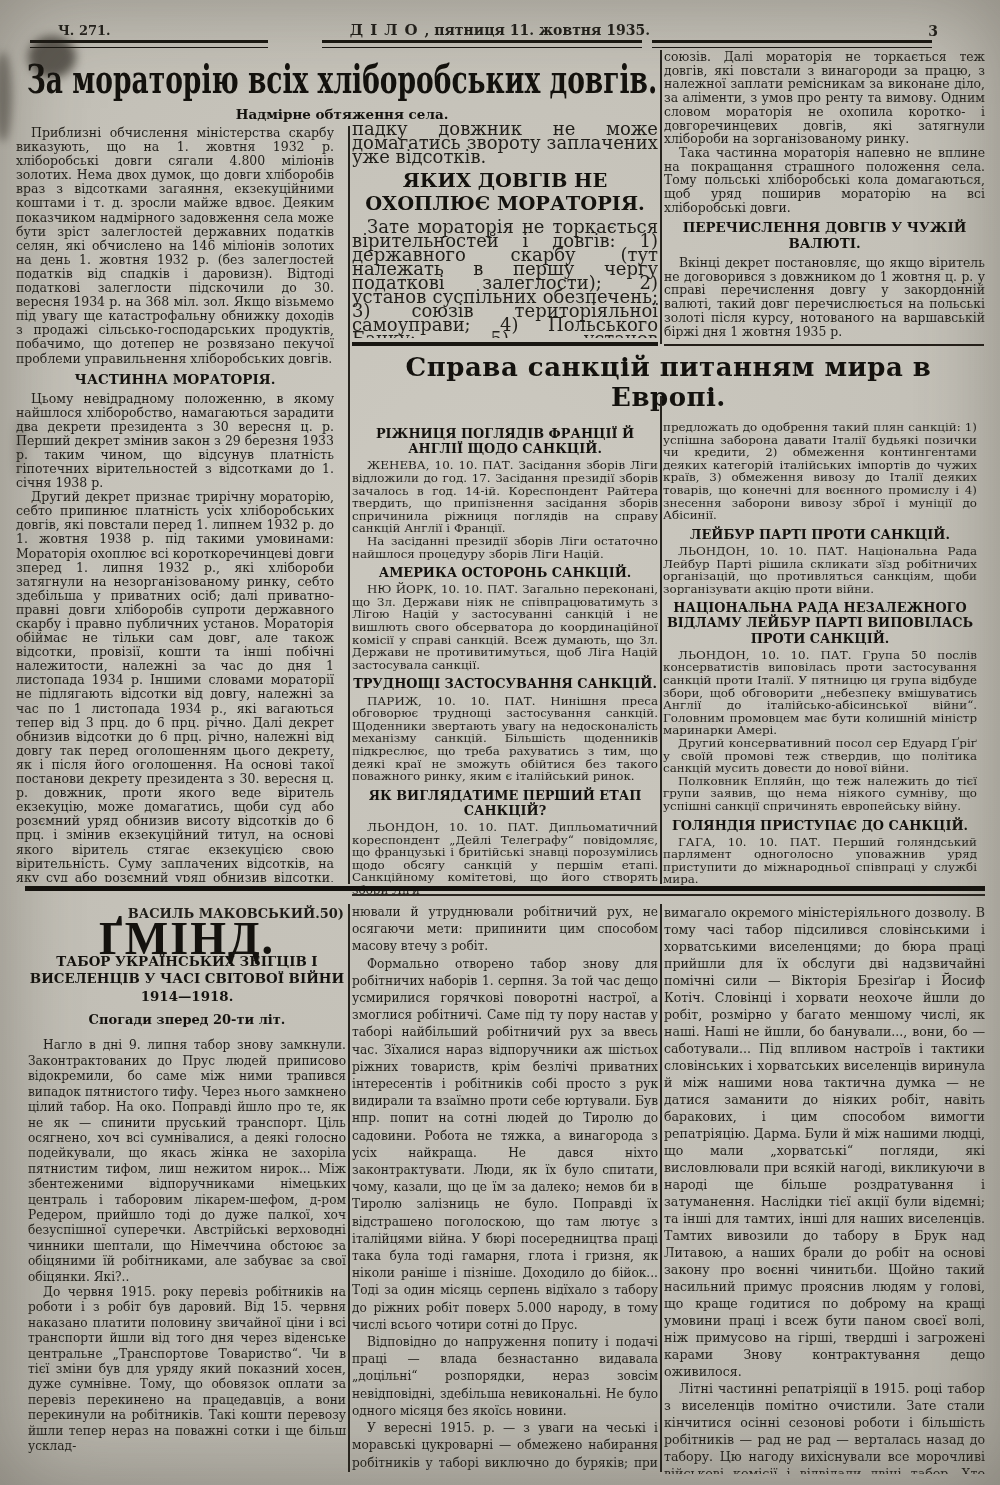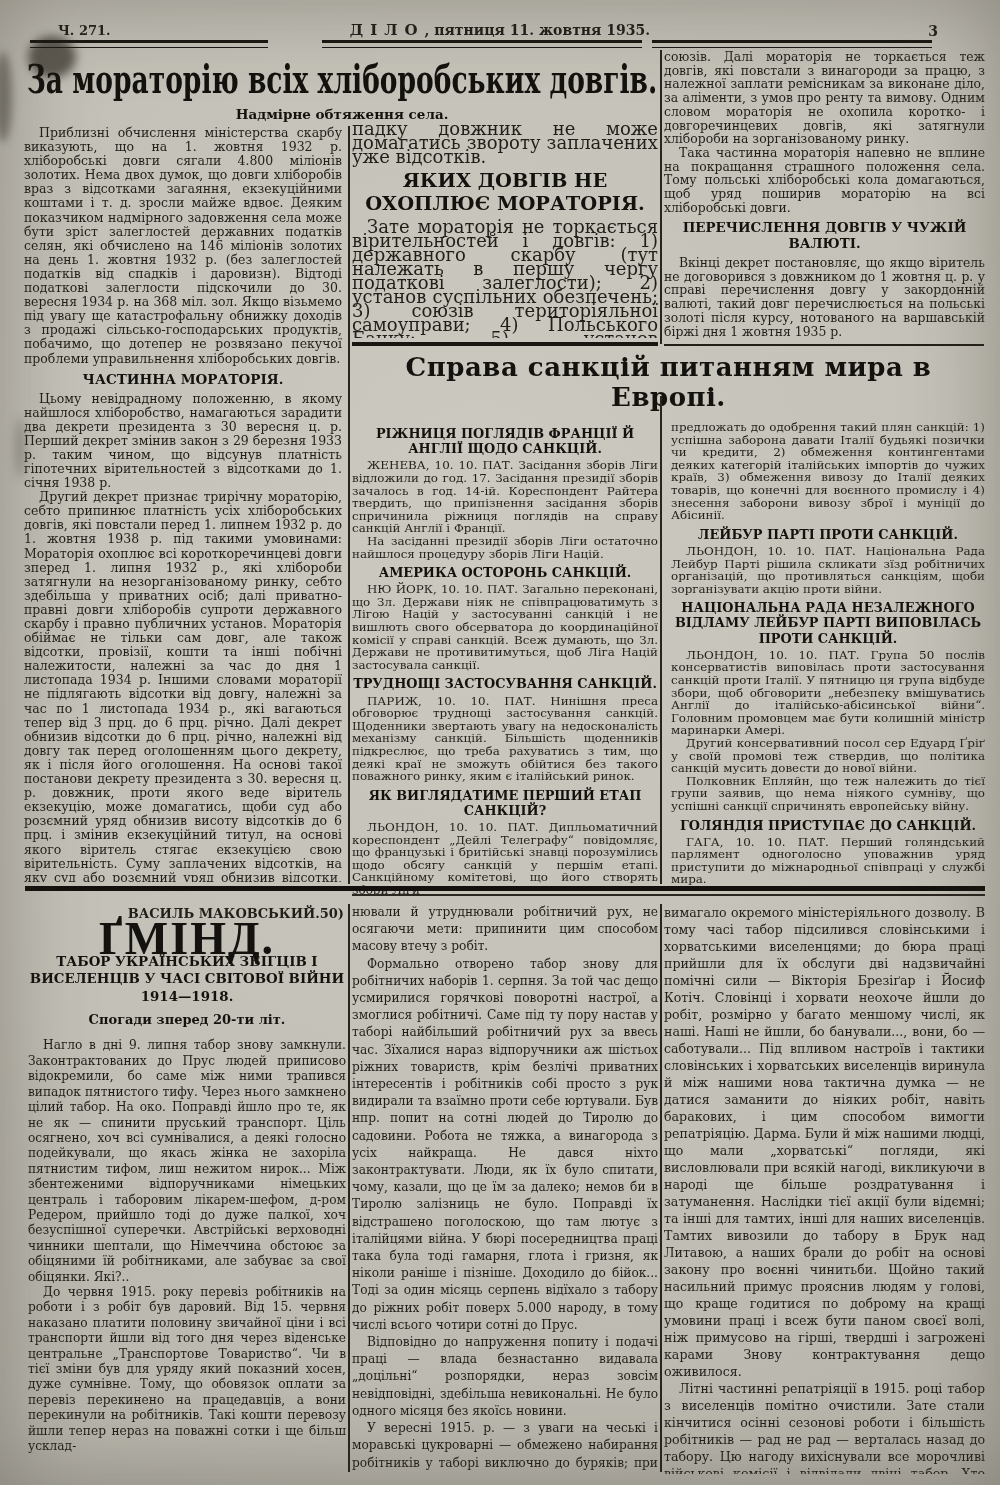--- a/index.html
+++ b/index.html
@@ -30,30 +30,30 @@
     transform:translateX(-50%) scale(0.78,1.15);transform-origin:center top;}
   .main-subhead{position:absolute;left:342px;top:106px;transform:translateX(-50%);
     font-size:13.5px;font-weight:bold;color:#14120e;white-space:nowrap;}
   
   .col{position:absolute;overflow:hidden;text-align:justify;}
   .blk{margin:0;text-align:justify;}
   .blk.p{text-indent:15px;}
   .blk.cont{text-indent:0;}
   .blk.head{text-align:center;font-weight:bold;font-size:1.08em;line-height:1.18;
     margin:6px 0 4px;text-indent:0;color:#14120e;}
-  .top-col1{left:24px;top:126px;width:318px;height:756px;font-size:12.5px;line-height:14.1px;}
+  .top-col1{left:16px;top:126px;width:318px;height:756px;font-size:12.5px;line-height:14.1px;}
   .top-col2{left:352px;top:122px;width:306px;height:216px;font-size:18px;line-height:14px;}
   .top-col3{left:664px;top:50px;width:321px;height:292px;font-size:12.4px;line-height:13.7px;}
   .rule-col2{position:absolute;left:352px;top:342px;width:306px;height:4px;background:#191712;}
   .rule-col3{position:absolute;left:664px;top:344px;width:320px;height:2px;background:#241f19;}
   
   .sanc{position:absolute;left:352px;top:352px;width:633px;}
   .sanc-headline{margin:0 0 9px;text-align:center;font-size:26px;font-weight:bold;
     letter-spacing:0.5px;color:#14120e;}
-  .sanc-cols{display:flex;gap:13px;}
+  .sanc-cols{display:flex;gap:5px;}
   .sanc-col{position:relative;overflow:hidden;text-align:justify;height:482px;
     font-size:11.9px;line-height:12.6px;}
   .sanc-left{width:306px;}
   .sanc-right{width:314px;}
   .sanc-col .blk.head{margin:5px 0 3px;}
   
   .vr{position:absolute;width:2px;background:#28251f;}
   .v1{left:348px;top:126px;height:758px;}
   .v2a{left:660px;top:50px;height:294px;}
   .v2b{left:660px;top:396px;height:488px;}

